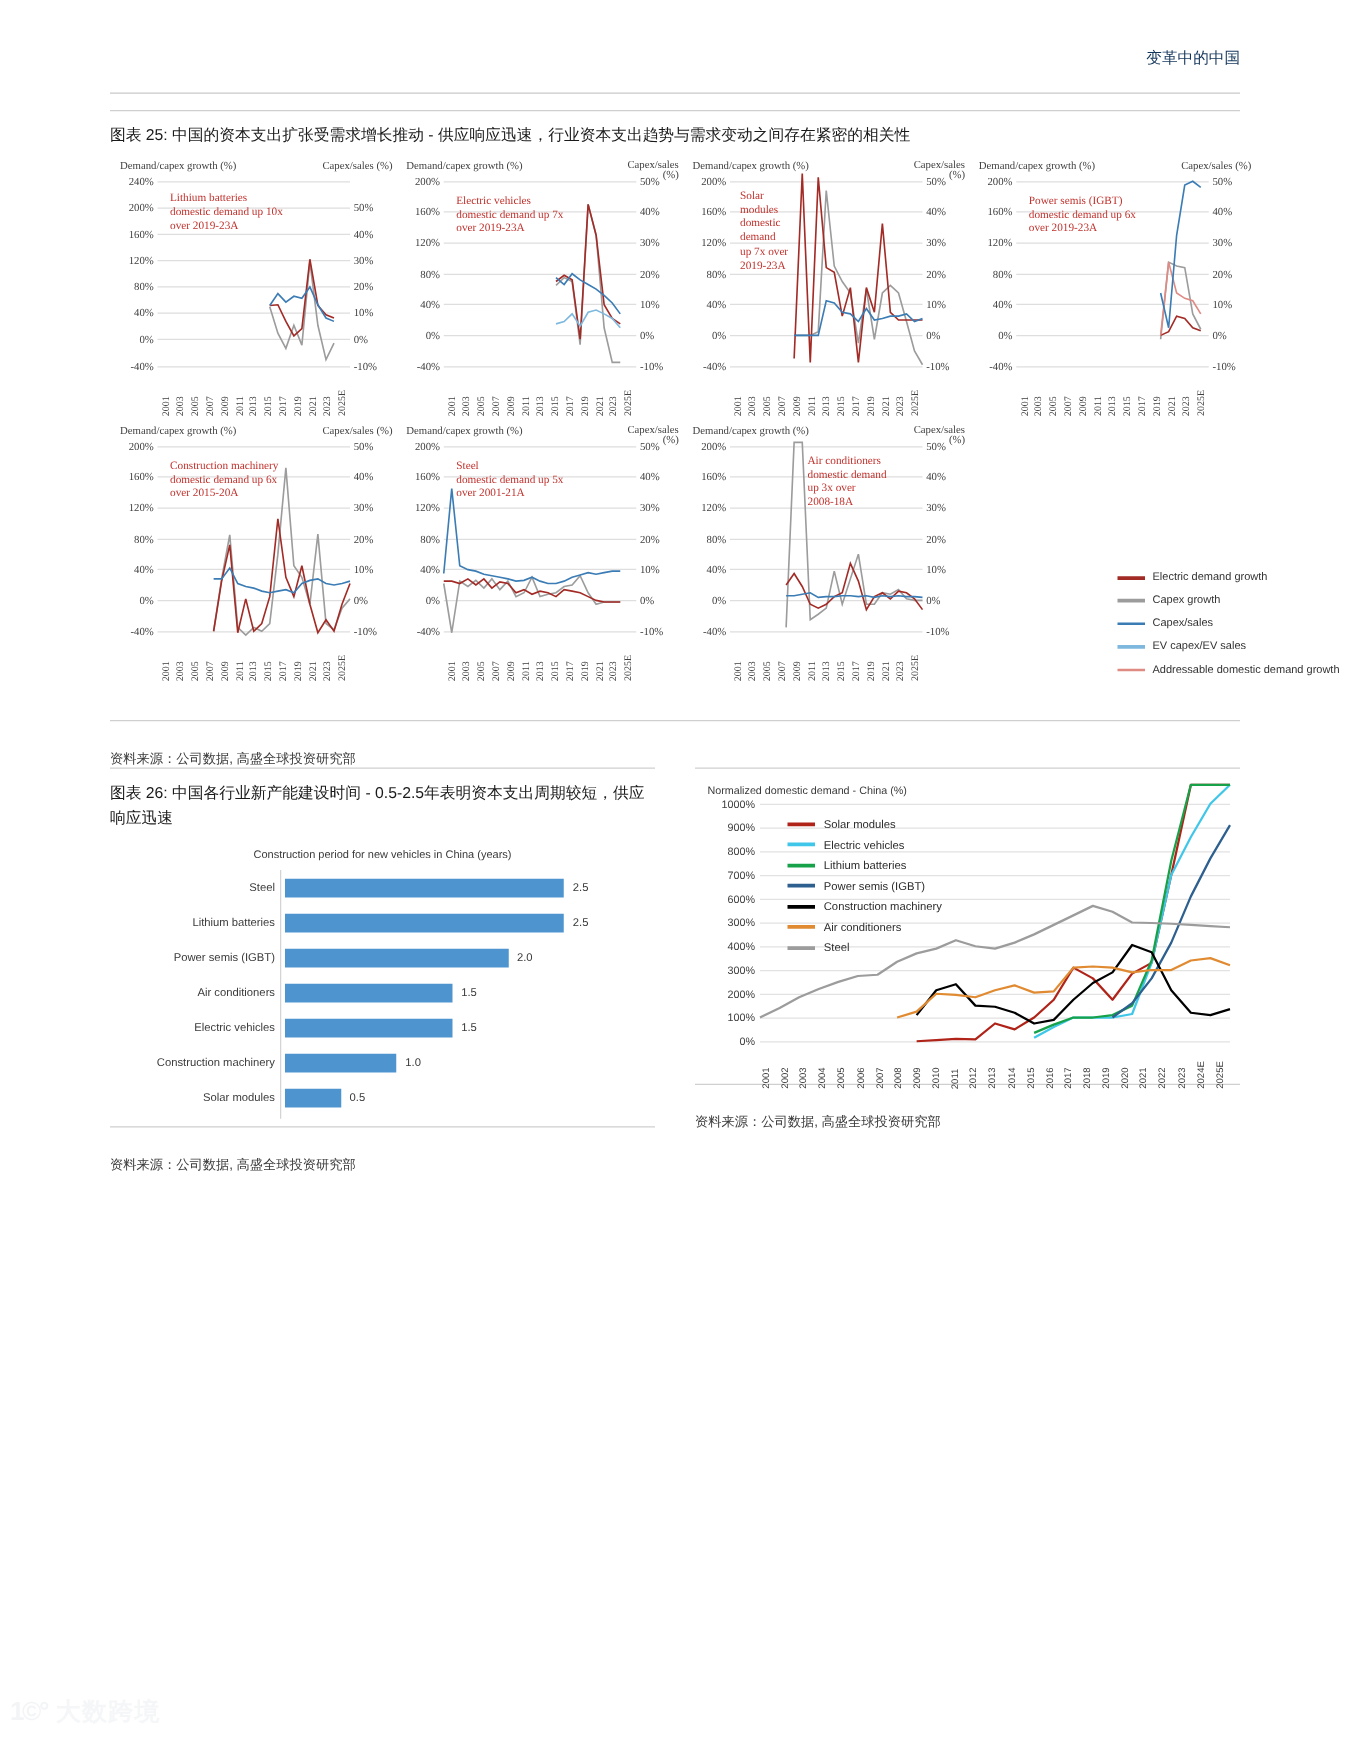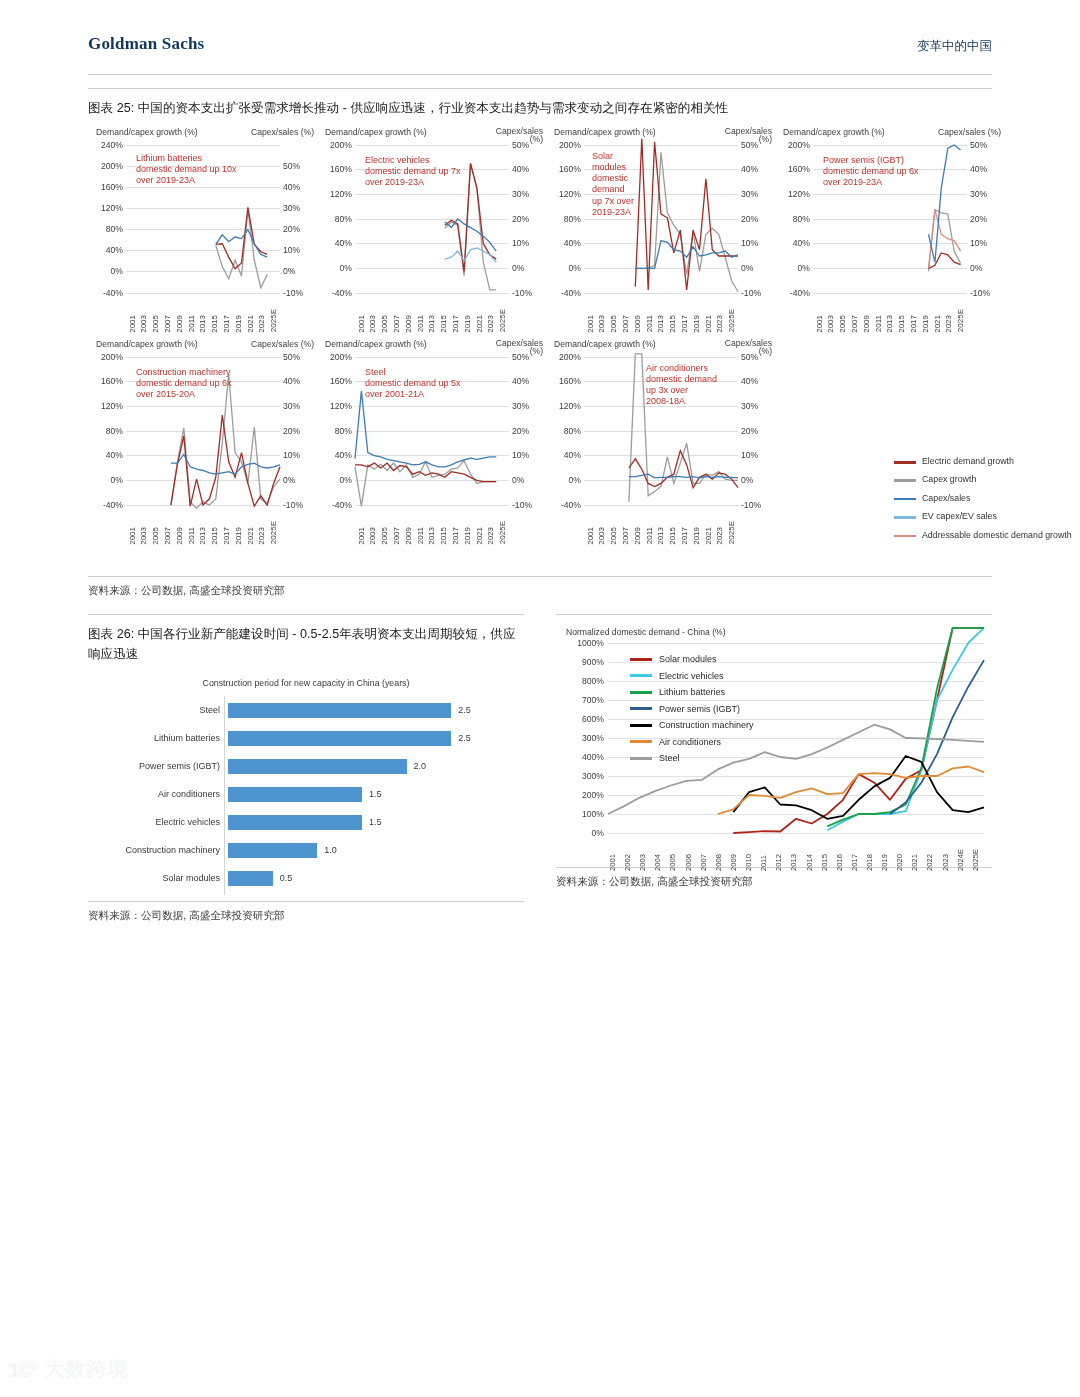--- a/index.html
+++ b/index.html
@@ -12,26 +12,26 @@
 
   
   .gs-header{position:absolute;left:88px;top:34px;width:904px;height:34px;}
   .gs-logo{font-size:17px;font-weight:700;color:#12355b;letter-spacing:.2px;font-family:"Liberation Serif",serif;}
   .gs-right{position:absolute;right:0;top:4px;font-size:12.5px;color:#12355b;}
   .hdr-rule{position:absolute;left:88px;top:74px;width:904px;height:1px;background:#c9c9c9;}
 
   
   .exh-rule-top{height:1px;background:#cfcfcf;width:100%;}
   .exh-title{font-size:12.6px;line-height:1.55;color:#1a1a1a;padding:10px 0 0 0;}
-  .exh-src{font-size:10.6px;color:#3a3a3a;padding-top:7px;}
+  .exh-src{font-size:10.6px;color:#3a3a3a;padding-top:23px;}
   .exh-src-rule{height:1px;background:#cfcfcf;width:100%;}
 
   
   #exh25{position:absolute;left:88px;top:88px;width:904px;}
-  #exh25 .charts{position:relative;width:904px;height:455px;}
+  #exh25 .charts{position:relative;width:904px;height:455px;font-family:Liberation Serif, serif;}
   .mini{position:absolute;width:228px;height:205px;}
   .mini .axtitle{position:absolute;top:0;font-size:8.6px;color:#404040;white-space:nowrap;}
   .mini .axtitle.l{left:8px;}
   .mini .axtitle.r{right:2px;text-align:right;}
   .mini .plot{position:absolute;left:38px;right:36px;top:18px;height:148px;}
   .mini .grid{position:absolute;left:0;right:0;height:1px;background:#dedede;}
   .mini .ylab{position:absolute;right:calc(100% + 3px);font-size:8.6px;color:#404040;transform:translateY(-50%);white-space:nowrap;}
   .mini .ylab2{position:absolute;left:calc(100% + 3px);font-size:8.6px;color:#404040;transform:translateY(-50%);white-space:nowrap;}
   .mini .xband{position:absolute;left:38px;right:36px;top:170px;height:36px;}
   .mini .xt{position:absolute;bottom:0;font-size:8px;color:#404040;
@@ -83,21 +83,20 @@
   .watermark{position:absolute;left:8px;top:1356px;opacity:.3;display:flex;align-items:center;}
   .watermark .wm-mark{font-size:21px;color:#d8dde3;letter-spacing:-2px;font-weight:700;}
   .watermark .wm-text{font-size:20px;color:#dfe3e8;font-weight:700;margin-left:7px;letter-spacing:1px;}
 </style>
 </head>
 <body>
 
 <div class="page">
 
   <div class="gs-header">
-    <div class="gs-logo">Goldman Sachs</div>
     <div class="gs-right">变革中的中国</div>
   </div>
   <div class="hdr-rule"></div>
 
   <div id="exh25">
     <div class="exh-rule-top"></div>
     <div class="exh-title">图表 25: 中国的资本支出扩张受需求增长推动 - 供应响应迅速，行业资本支出趋势与需求变动之间存在紧密的相关性</div>
 
     <div class="charts" id="mini-grid">
         <div class="mini" style="left: 0px; top: 8px;">
@@ -486,21 +485,21 @@
     <div class="exh-src-rule" style="margin-top:2px"></div>
     <div class="exh-src">资料来源：公司数据, 高盛全球投资研究部</div>
   </div>
 
   <div class="lower">
 
     <div id="exh26">
       <div class="exh-rule-top"></div>
       <div class="exh-title">图表 26: 中国各行业新产能建设时间 - 0.5-2.5年表明资本支出周期较短，供应响应迅速</div>
       <div class="exh-body">
-        <div class="bar-title">Construction period for new capacity in China (years)</div>
+        <div class="bar-title">Construction period for new vehicles in China (years)</div>
         <div class="barchart">
           <div class="bar-axis"></div>
           <div id="bar-rows">
               <div class="bar-row">
                 <div class="bar-cat">Steel</div>
                 <div class="bar-fill" style="width: 223.214px; background: rgb(78, 149, 208);"></div>
                 <div class="bar-val">2.5</div>
               </div>
               <div class="bar-row">
                 <div class="bar-cat">Lithium batteries</div>

